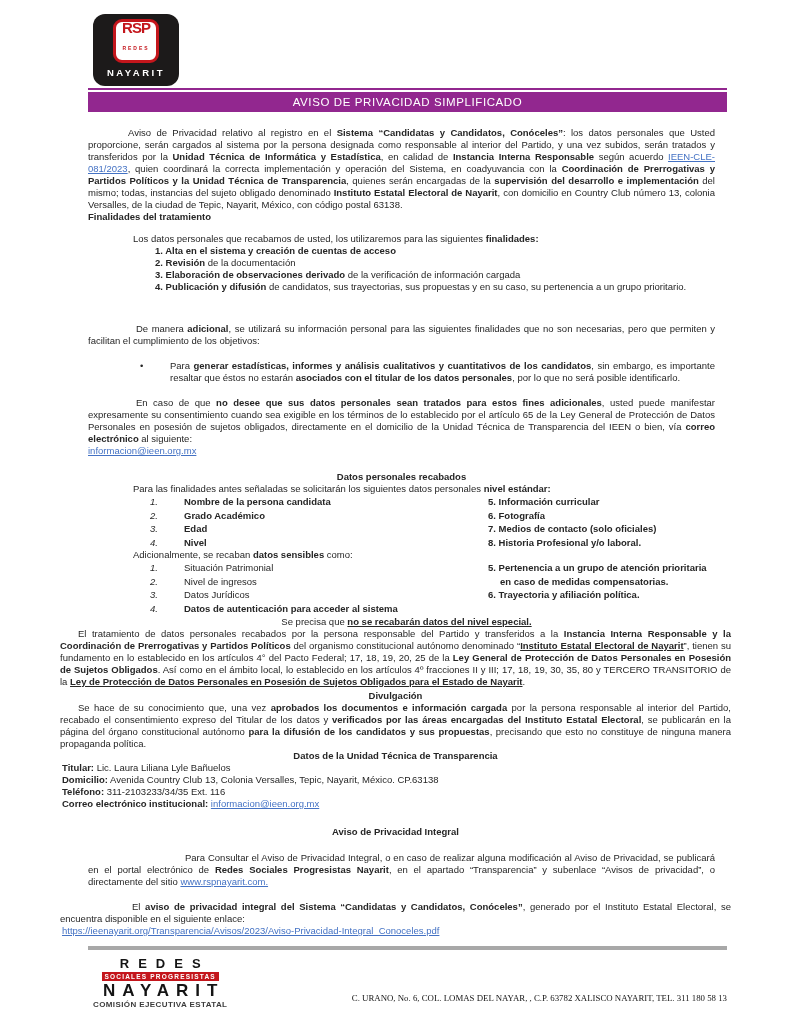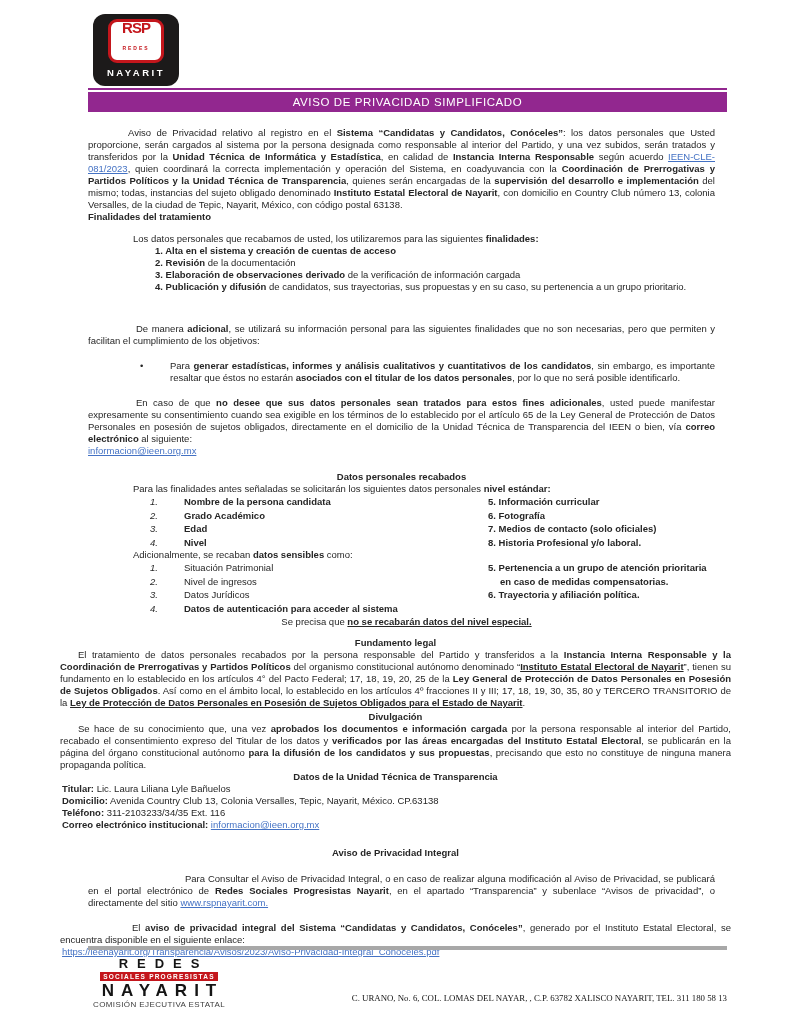--- a/index.html
+++ b/index.html
@@ -7,21 +7,21 @@
     width:791px;height:1024px;background:#ffffff;position:relative;overflow:hidden;
     font-family:"Liberation Sans",sans-serif;font-size:9.5px;line-height:12px;color:#262626;
   }
   .b{font-weight:bold}
   .it{}
   .u{text-decoration:underline}
   .lnk{color:#4472C4;text-decoration:underline;cursor:pointer}
   
   .logo-rsp{width:86px;height:72px;background:#1c1a1a;border-radius:12px;margin:14px 0 0 93px;
     display:flex;flex-direction:column;align-items:center;box-sizing:border-box;}
-  .logo-inner{margin-top:5px;width:56px;height:44px;background:#fff;border:3px solid #c4161c;border-radius:9px;
+  .logo-inner{margin-top:5px;width:46px;height:44px;background:#fff;border:3px solid #c4161c;border-radius:9px;
     display:flex;flex-direction:column;align-items:center;justify-content:center;box-sizing:border-box;gap:10px;}
   .logo-rsp-text{font-weight:bold;font-size:15px;line-height:15px;color:#c4161c;letter-spacing:-1px;}
   .logo-redes-text{font-size:5px;line-height:6px;color:#c4161c;font-weight:bold;letter-spacing:2px;}
   .logo-redbar{width:34px;height:5px;background:#c4161c;margin-top:1px;}
   .logo-nayarit{color:#ffffff;font-weight:bold;font-size:9.5px;letter-spacing:2.5px;margin-top:4px;}
   
   .banner-topline{height:2px;background:#92278F;margin:2px 64px 2px 88px;}
   .banner{background:#92278F;color:#ffffff;text-align:center;margin:0 64px 0 88px;
     font-size:11.5px;line-height:20px;letter-spacing:0.6px;}
   
@@ -58,21 +58,21 @@
   .p-int1{margin:14px 16px 0 28px;text-indent:97px;text-align:justify;}
   .p-int2{margin-top:13px;text-indent:72px;text-align:justify;}
   .int-link-line{margin-left:2px;}
   
   .footer-divider{position:absolute;left:88px;right:64px;bottom:74px;height:4px;background:#a8a8a8;}
   .footer{position:absolute;left:93px;right:64px;bottom:14px;display:flex;justify-content:space-between;align-items:flex-end;}
   .f-logo{display:flex;flex-direction:column;align-items:center;}
   .f-redes{font-weight:bold;font-size:13px;letter-spacing:9px;color:#141414;line-height:14px;text-indent:9px;}
   .f-band{background:#c4161c;color:#ffffff;font-weight:bold;font-size:6.5px;line-height:9px;letter-spacing:1.2px;padding:0 3px;margin-top:1px;}
   .f-nayarit{font-weight:bold;font-size:17px;letter-spacing:7px;color:#141414;line-height:19px;text-indent:7px;}
-  .f-comision{font-weight:normal;font-size:8px;color:#3c3c3c;letter-spacing:0.4px;line-height:10px;}
+  .f-comision{font-weight:bold;font-size:8px;color:#3c3c3c;letter-spacing:0.4px;line-height:10px;}
   .f-address{font-family:"Liberation Serif",serif;font-size:8.8px;color:#141414;padding-bottom:6px;}
 </style>
 </head>
 <body>
 
 <div class="logo-rsp">
   <div class="logo-inner">
     <span class="logo-rsp-text">RSP</span>
     <span class="logo-redes-text">REDES</span>
     <div class="logo-redbar"></div>
@@ -139,21 +139,20 @@
     <div class="col-right">
       <div class="ri"><span class="b it">5. Pertenencia a un grupo de atención prioritaria en caso de medidas compensatorias.</span></div>
       <div class="ri"><span class="b it">6. Trayectoria y afiliación política.</span></div>
     </div>
   </div>
 
   <div class="note-line"><span>Se precisa que </span><span class="b u">no se recabarán datos del nivel especial.</span></div>
 </div>
 
 <div class="wide">
-  <div class="h-center h-fundamento">Fundamento legal</div>
   <div class="p-fund just"><span>El tratamiento de datos personales recabados por la persona responsable del Partido y transferidos a la </span><span class="b">Instancia Interna Responsable y la Coordinación de Prerrogativas y Partidos Políticos</span><span> del organismo constitucional autónomo denominado “</span><span class="b u">Instituto Estatal Electoral de Nayarit</span><span>”, tienen su fundamento en lo establecido en los artículos 4° del Pacto Federal; 17, 18, 19, 20, 25 de la </span><span class="b">Ley General de Protección de Datos Personales en Posesión de Sujetos Obligados</span><span>.  Así como en el ámbito local, lo establecido en los artículos 4º fracciones II y III; 17, 18, 19, 30, 35, 80 y TERCERO TRANSITORIO de la </span><span class="b u">Ley de Protección de Datos Personales en Posesión de Sujetos Obligados para el Estado de Nayarit</span><span>.</span></div>
 
   <div class="h-center h-divulg">Divulgación</div>
   <div class="p-divulg just"><span>Se hace de su conocimiento que, una vez </span><span class="b">aprobados los documentos e información cargada</span><span> por la persona responsable al interior del Partido, recabado el consentimiento expreso del Titular de los datos y </span><span class="b">verificados por las áreas encargadas del Instituto Estatal Electoral</span><span>, se publicarán en la página del órgano constitucional autónomo </span><span class="b">para la difusión de los candidatos y sus propuestas</span><span>, precisando que esto no constituye de ninguna manera propaganda política.</span></div>
 
   <div class="h-center">Datos de la Unidad Técnica de Transparencia</div>
   <div class="contact">
     <div><span class="b">Titular:</span><span> Lic. Laura Liliana Lyle Bañuelos</span></div>
     <div><span class="b">Domicilio:</span><span> Avenida Country Club 13, Colonia Versalles, Tepic, Nayarit, México. CP.63138</span></div>
     <div><span class="b">Teléfono:</span><span> 311-2103233/34/35 Ext. 116</span></div>

